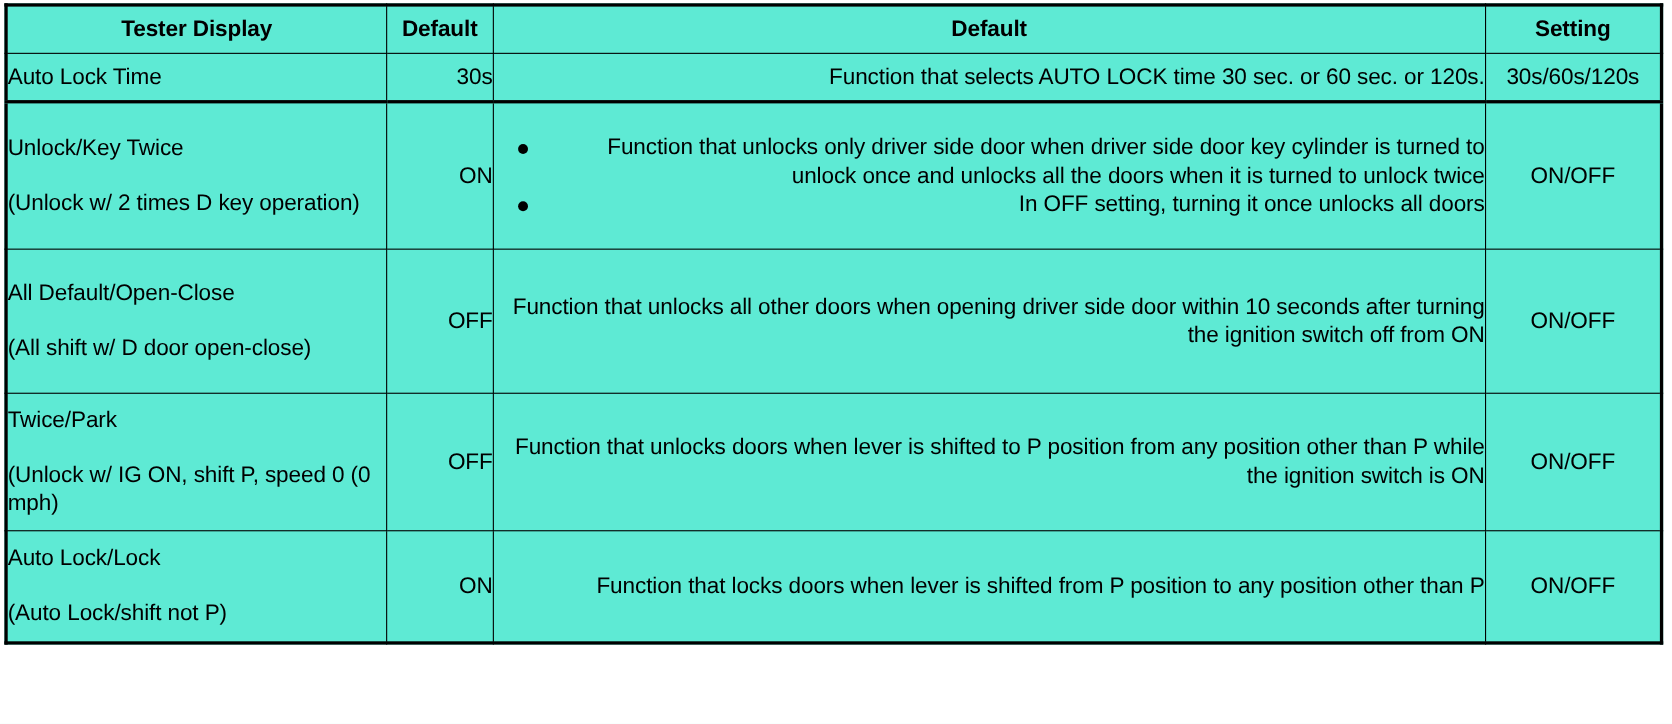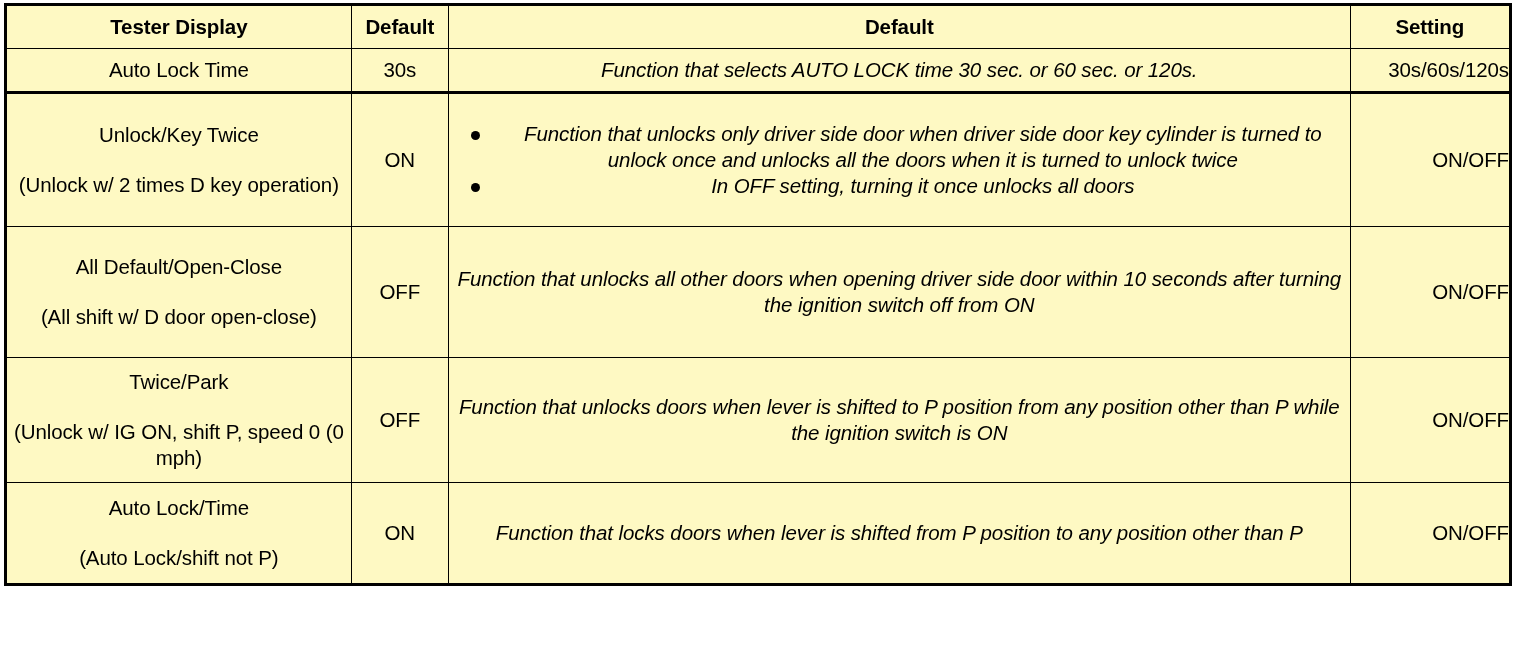--- a/index.html
+++ b/index.html
@@ -22,21 +22,21 @@
     position: relative;
     box-sizing: border-box;
   }
 
   table.spec {
     border-collapse: collapse;
     table-layout: fixed;
     width: 1508px;
     margin: 3px 0 0 4px;
     border: 3px solid #000;
-    background: #fef9c3;
+    background: #5eead4;
   }
 
   table.spec col.c-display  { width: 345px; }
   table.spec col.c-default  { width: 97px; }
   table.spec col.c-contents { width: 900px; }
   table.spec col.c-setting  { width: 160px; }
 
   table.spec th,
   table.spec td {
     border: 1px solid #000;
@@ -53,34 +53,33 @@
     text-align: center;
     height: 42px;
     border-bottom: 3px solid #000;
     font-size: 21px;
     letter-spacing: 0.2px;
   }
 
   
   td.display {
     padding: 4px 0 6px 6px;
-    text-align: center;
+    text-align: left;
   }
   td.default {
     padding: 2px 0 2px 7px;
-    text-align: center;
+    text-align: right;
   }
   td.contents {
     padding: 2px 6px 2px 9px;
-    text-align: center;
-    font-style: italic;
+    text-align: right;
   }
   td.setting {
     padding: 2px 0 2px 6px;
-    text-align: right;
+    text-align: center;
   }
 
   
   tr.heavy-top > td { border-top: 3px solid #000; }
 
   tr.r-short > td { height: 42px; }
   tr.r-two   > td { height: 70px; }
   tr.r-bul   > td { height: 132px; }
   tr.r-tall  > td { height: 130px; }
   tr.r-tall5 > td { height: 124px; }
@@ -175,21 +174,21 @@
           <span class="name-main">Twice/Park</span>
           <span class="name-sub">(Unlock w/ IG ON, shift P, speed 0 (0 mph)</span>
         </td>
         <td class="default">OFF</td>
         <td class="contents">Function that unlocks doors when lever is shifted to P position from any position other than P while the ignition switch is ON</td>
         <td class="setting">ON/OFF</td>
       </tr>
 
       <tr class="r-last">
         <td class="display">
-          <span class="name-main">Auto Lock/Time</span>
+          <span class="name-main">Auto Lock/Lock</span>
           <span class="name-sub">(Auto Lock/shift not P)</span>
         </td>
         <td class="default">ON</td>
         <td class="contents">Function that locks doors when lever is shifted from P position to any position other than P</td>
         <td class="setting">ON/OFF</td>
       </tr>
 
     </tbody>
   </table>
 

